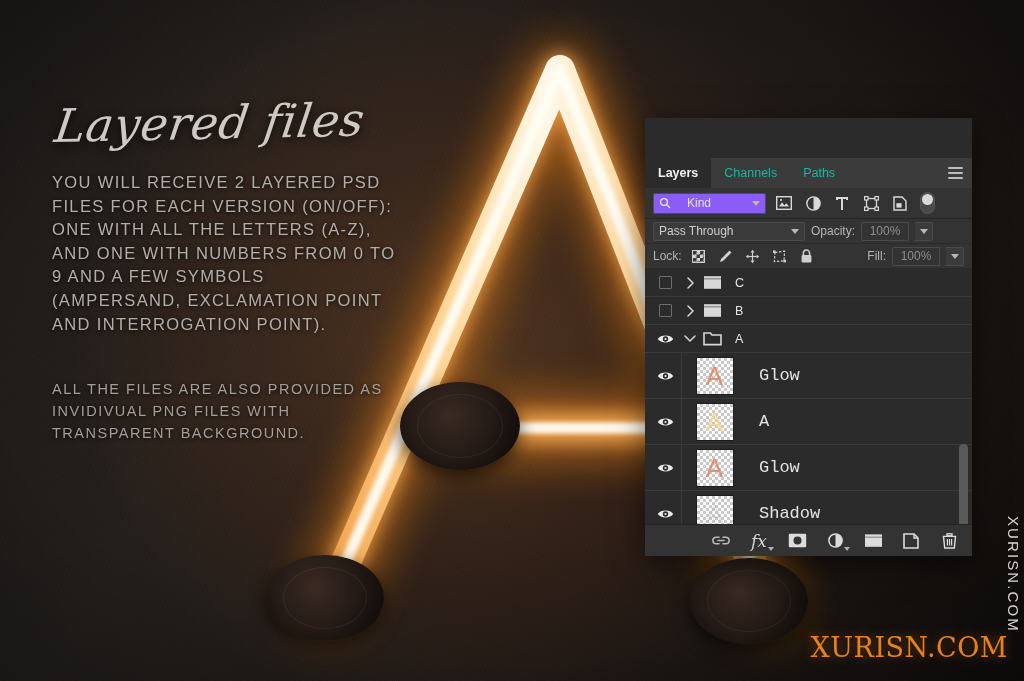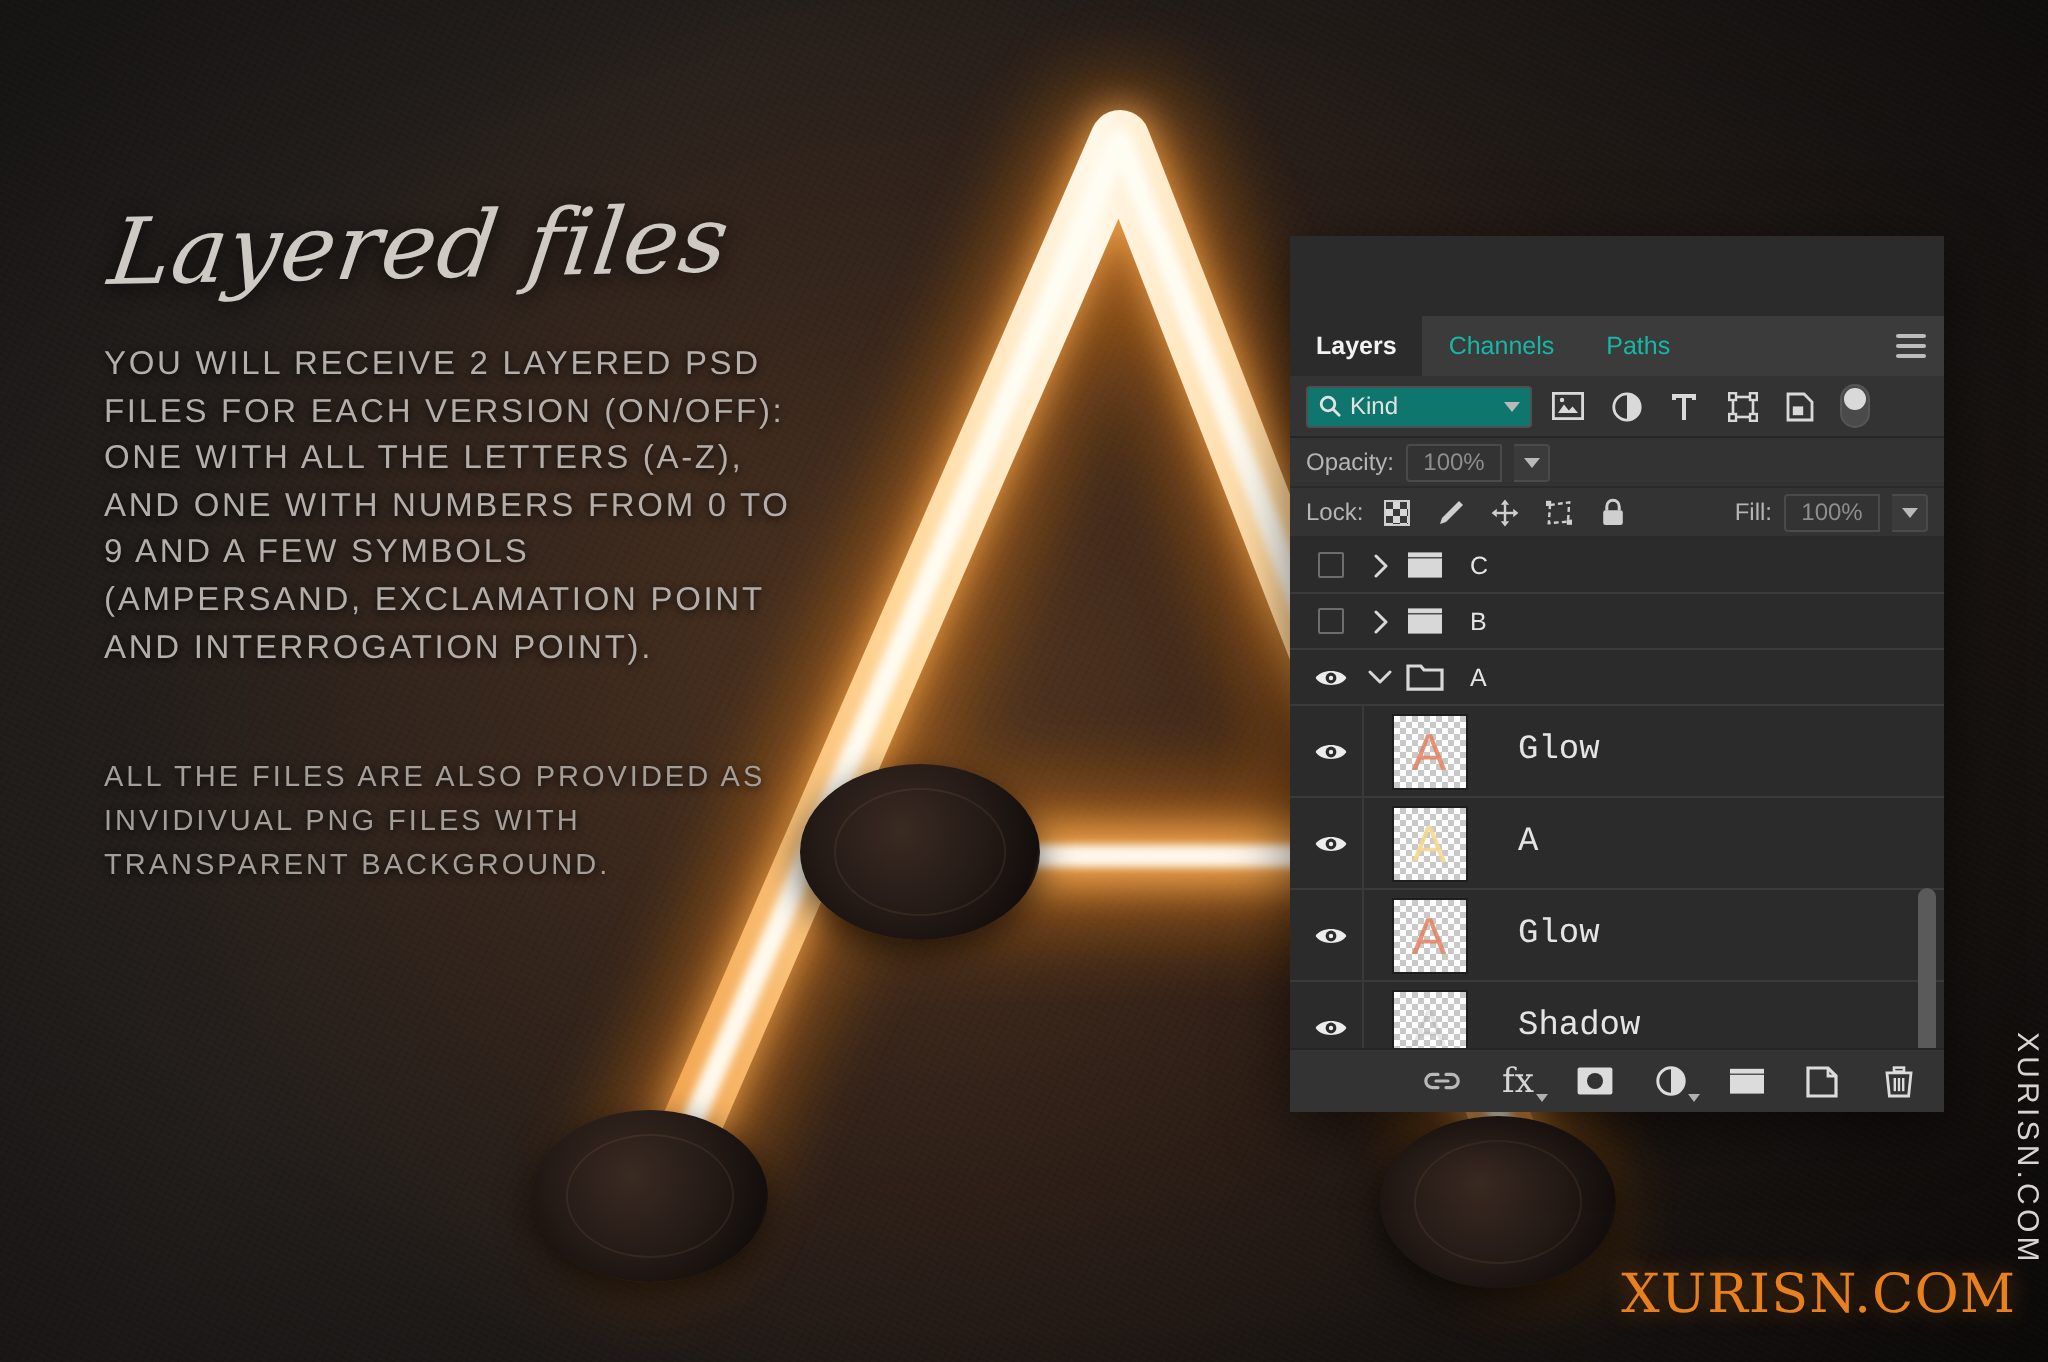--- a/index.html
+++ b/index.html
@@ -166,26 +166,26 @@
     height: 31px;
     background: #333333;
     display: flex; align-items: center;
     padding: 0 8px;
     gap: 7px;
     border-bottom: 1px solid #252525;
     flex: 0 0 auto;
   }
   #kind-select {
     width: 113px; height: 21px;
-    background: #0f766e;
+    background: #8b5cf6;
     border: 1px solid #4f4f4f;
     border-radius: 2px;
     display: flex; align-items: center;
     padding: 0 5px;
-    gap: 4px;
+    gap: 16px;
     color: #e2e2e2;
     font-size: 12px;
     position: relative;
   }
   #kind-select .caret { margin-left: auto; }
   .caret {
     width: 0; height: 0;
     border-left: 4px solid transparent;
     border-right: 4px solid transparent;
     border-top: 5px solid #b9b9b9;
@@ -369,20 +369,21 @@
   }
   .tool-btn .mini-caret {
     position: absolute; right: -5px; bottom: 1px;
     width:0;height:0;
     border-left: 3px solid transparent;
     border-right: 3px solid transparent;
     border-top: 4px solid #b0b0b0;
   }
   .fx-label {
     font-family: "DejaVu Serif", serif;
+    font-style: italic;
     font-size: 17px;
     color: #d6d6d6;
   }
   svg { display:block; }
 </style>
 </head>
 <body>
 
 <div id="stage">
 
@@ -507,20 +508,24 @@
       <div class="filt-icon">
         <svg width="14" height="15" viewBox="0 0 14 15">
           <path d="M1 1 H9 L13 5 V14 H1 Z" fill="none" stroke="#d9d9d9" stroke-width="1.4"></path>
           <rect x="3.4" y="7.2" width="5.2" height="4.4" fill="#d9d9d9"></rect>
         </svg>
       </div>
       <div class="toggle-pill"></div>
     </div>
 
     <div id="blend-row">
+      <div id="blend-select">
+        <span>Pass Through</span>
+        <span class="caret"></span>
+      </div>
       <span class="fieldlabel">Opacity:</span>
       <div class="numfield">100%</div>
       <div class="numstep">
         <span class="caret"></span>
       </div>
     </div>
 
     <div id="lock-row">
       <span class="fieldlabel">Lock:</span>
       <div class="lock-icon">

